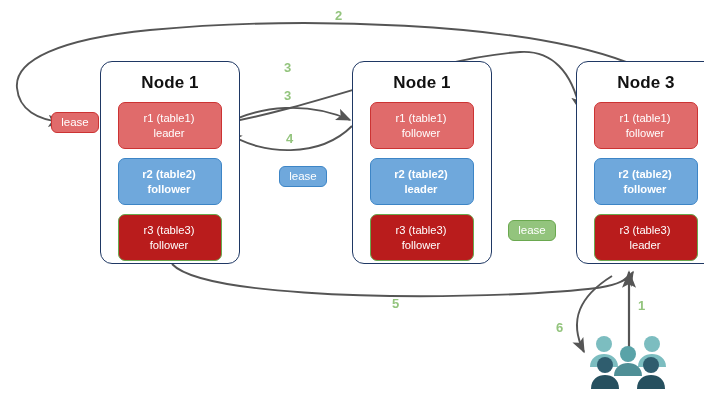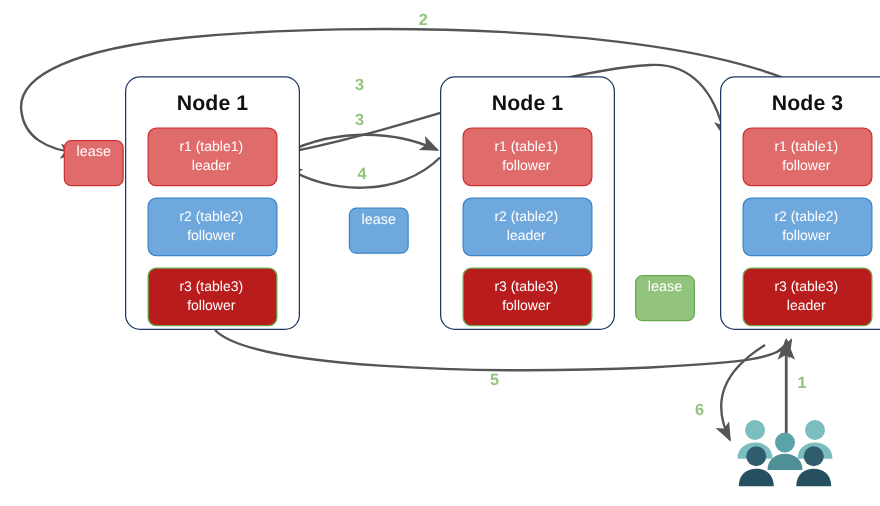--- a/index.html
+++ b/index.html
@@ -50,34 +50,35 @@
     padding: 8px 4px 8px 2px;
     width: 104px;
   }
   .rep-red {
     background: #e06b6b;
     border: 1.8px solid #cc3333;
   }
   .rep-blue {
     background: #6fa8dc;
     border: 1.8px solid #3d85c6;
+    font-weight: bold;
   }
   .rep-green {
     background: #b91c1c;
     border: 1.8px solid #6aa84f;
   }
   .lease {
     position: absolute;
     box-sizing: border-box;
     border-radius: 6px;
     color: #ffffff;
     font-size: 11.5px;
     text-align: center;
     line-height: 19px;
-    height: 37px;
+    height: 21px;
     width: 48px;
     z-index: 4;
   }
   .lease-red {
     background: #e06b6b;
     border: 1.8px solid #cc3333;
   }
   .lease-blue {
     background: #6fa8dc;
     border: 1.8px solid #3d85c6;

